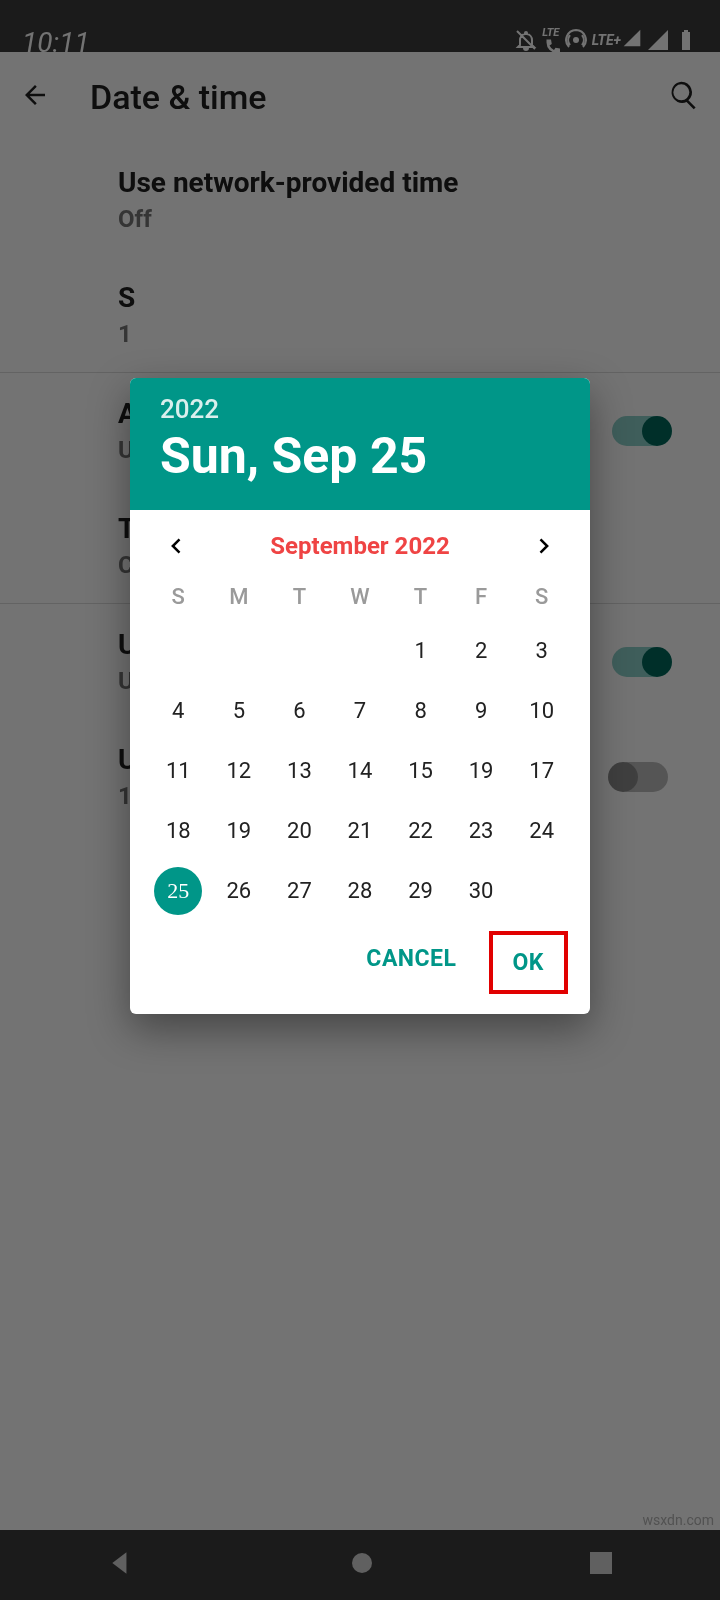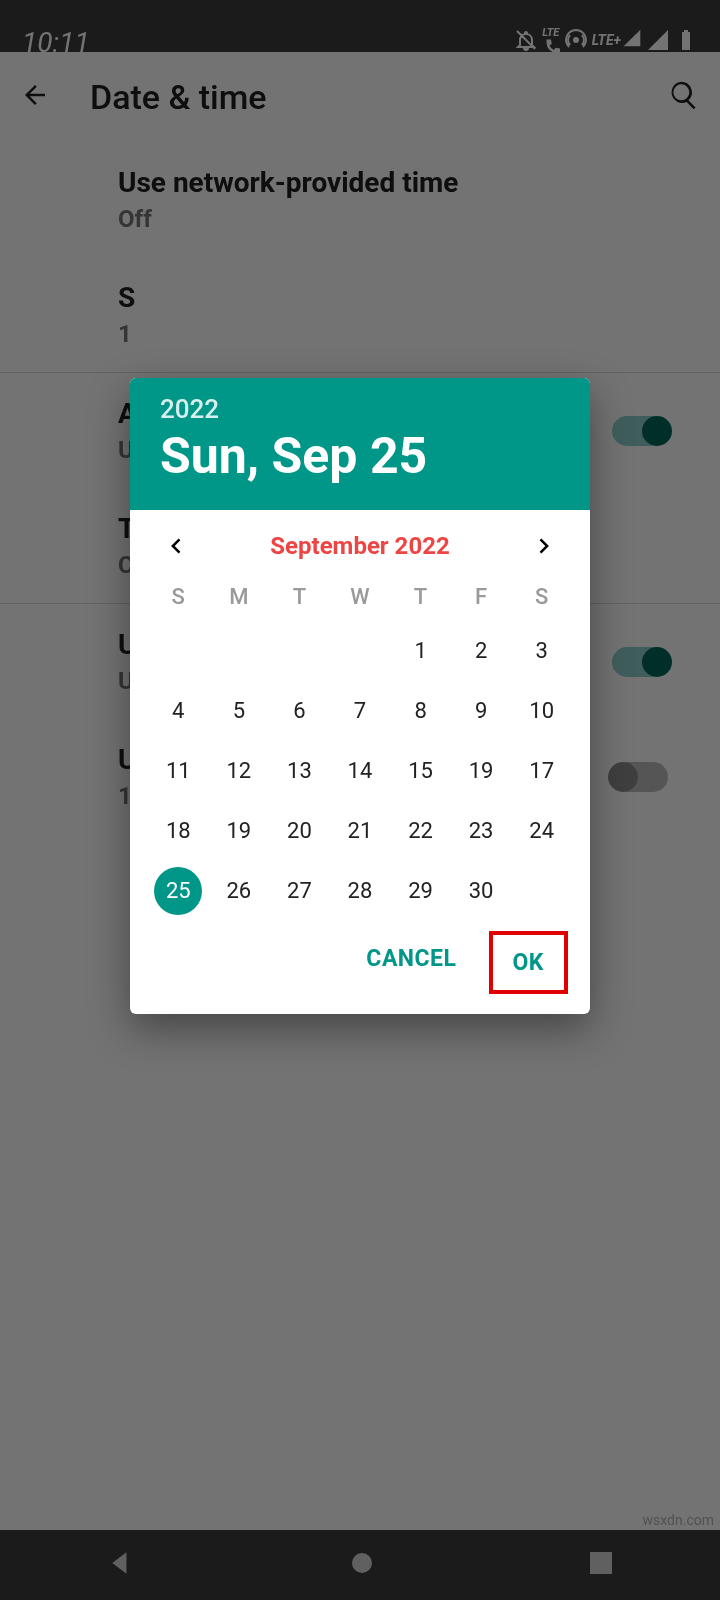--- a/index.html
+++ b/index.html
@@ -37,21 +37,21 @@
   .dlg-header{background:#009688;color:#fff;padding:16px 30px 26px 30px;}
   .dlg-year{font-size:26px;opacity:.85;font-weight:500;}
   .dlg-date{font-size:50px;font-weight:700;line-height:56px;margin-top:4px;}
   .dlg-month-row{display:flex;align-items:center;justify-content:space-between;padding:22px 34px 12px;}
   .dlg-month{font-size:24px;font-weight:700;color:#ef4444;}
   .chev{width:26px;height:26px;display:flex;align-items:center;justify-content:center;cursor:pointer;}
   .grid{display:grid;grid-template-columns:repeat(7,1fr);text-align:center;padding:0 18px;}
   .dow{color:#9a9a9a;font-size:22px;font-weight:500;padding:12px 0;}
   .day{font-size:22px;color:#222;padding:0;height:60px;display:flex;align-items:center;justify-content:center;}
   .day .cell{width:48px;height:48px;line-height:48px;border-radius:50%;}
-  .day.selected .cell{background:#009688;color:#fff;}
+  .day.selected .cell{background:#009688;color:#fff;font-family:Liberation Serif, serif;}
   .day.empty{}
   .dlg-actions{display:flex;justify-content:flex-end;gap:12px;padding:10px 22px 20px;}
   .dlg-btn{color:#009688;font-weight:700;font-size:23px;padding:14px 20px;letter-spacing:.5px;}
   .ok-wrap{border:4px solid #e10000;}
   
   .watermark{position:absolute;right:6px;bottom:72px;font-size:14px;color:#b5b5b5;}
 </style>
 </head>
 <body>
 

